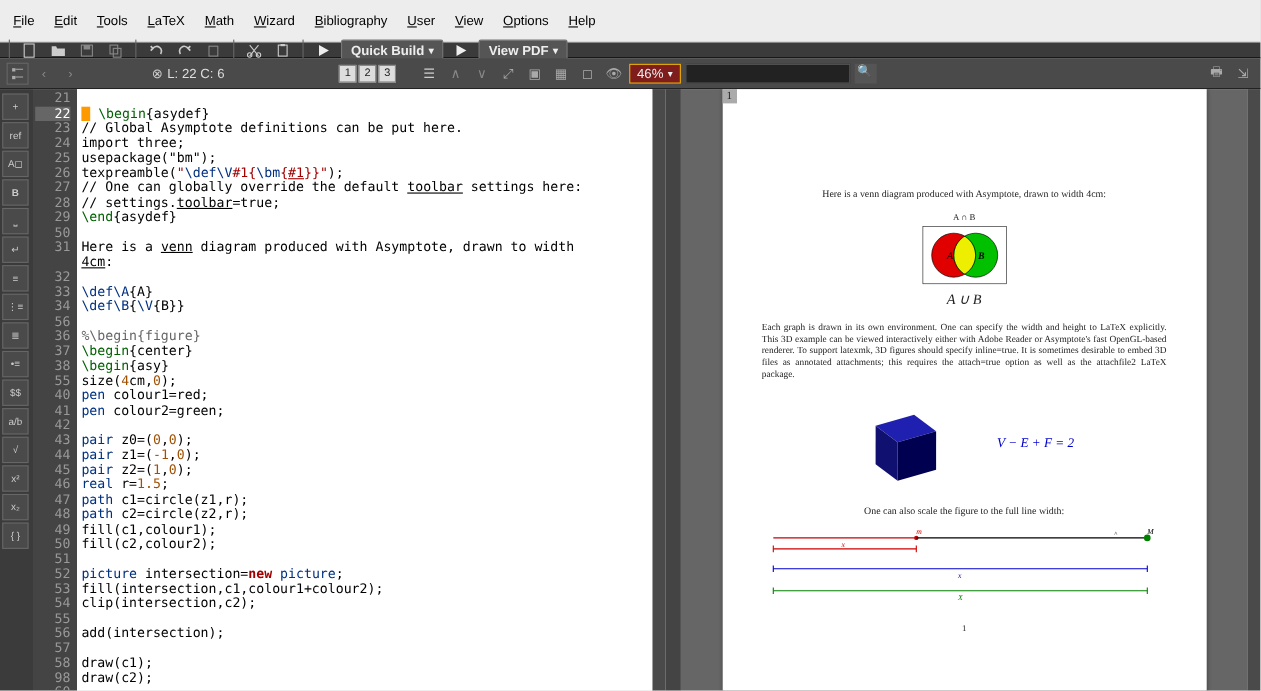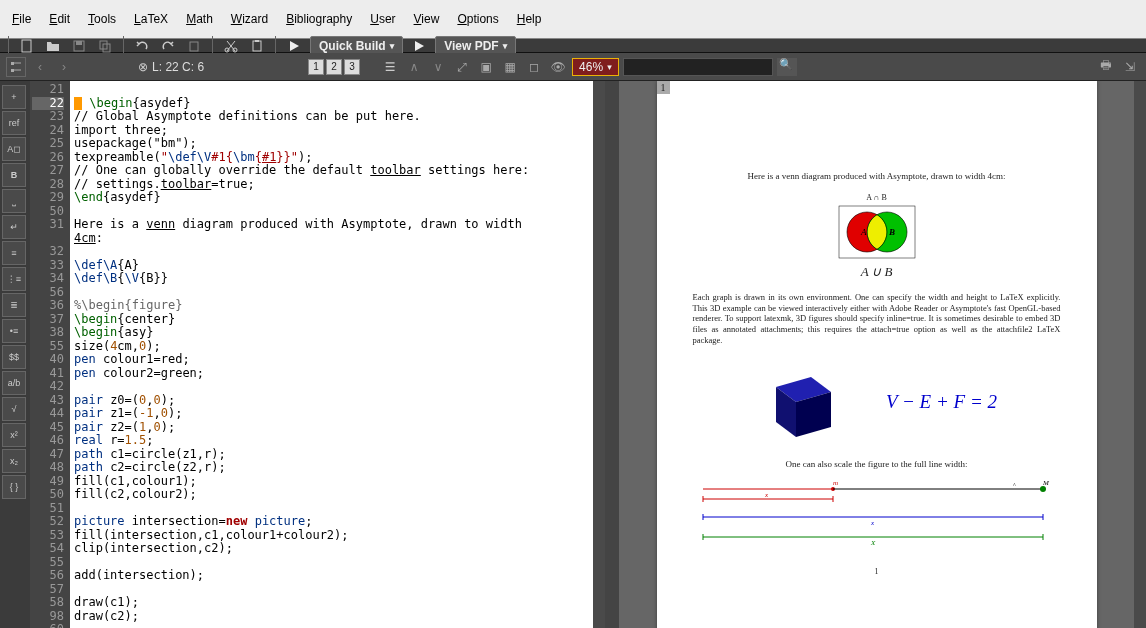--- a/index.html
+++ b/index.html
@@ -34,21 +34,21 @@
 .cmd { color: #003080; }
 .str { color: #a00000; }
 .num { color: #a05000; }
 .typ { color: #003080; }
 .mark { background: #f90; display: inline-block; width: 8px; }
 .cm { color: #666; }
 .ul { text-decoration: underline; }
 .rightbar { background: #4a4a4a; width: 12px; }
 .venn-fig { text-align: center; margin: 12px auto; }
 .body-text { font-size: 8.5px; text-align: justify; line-height: 1.25; margin: 8px 0; }
-.euler { font-style: italic; color: #0000cc; font-size: 19px; }
+.euler { font-style: italic; color: #0000cc; font-size: 12px; }
 .page-num-tab { position: absolute; top: 0; left: 0; background: #aaa; color: #222; font-size: 10px; padding: 1px 4px; }
 </style>
 </head>
 <body>
 
 <div class="menubar">
   <span><u>F</u>ile</span>
   <span><u>E</u>dit</span>
   <span><u>T</u>ools</span>
   <span><u>L</u>aTeX</span>

